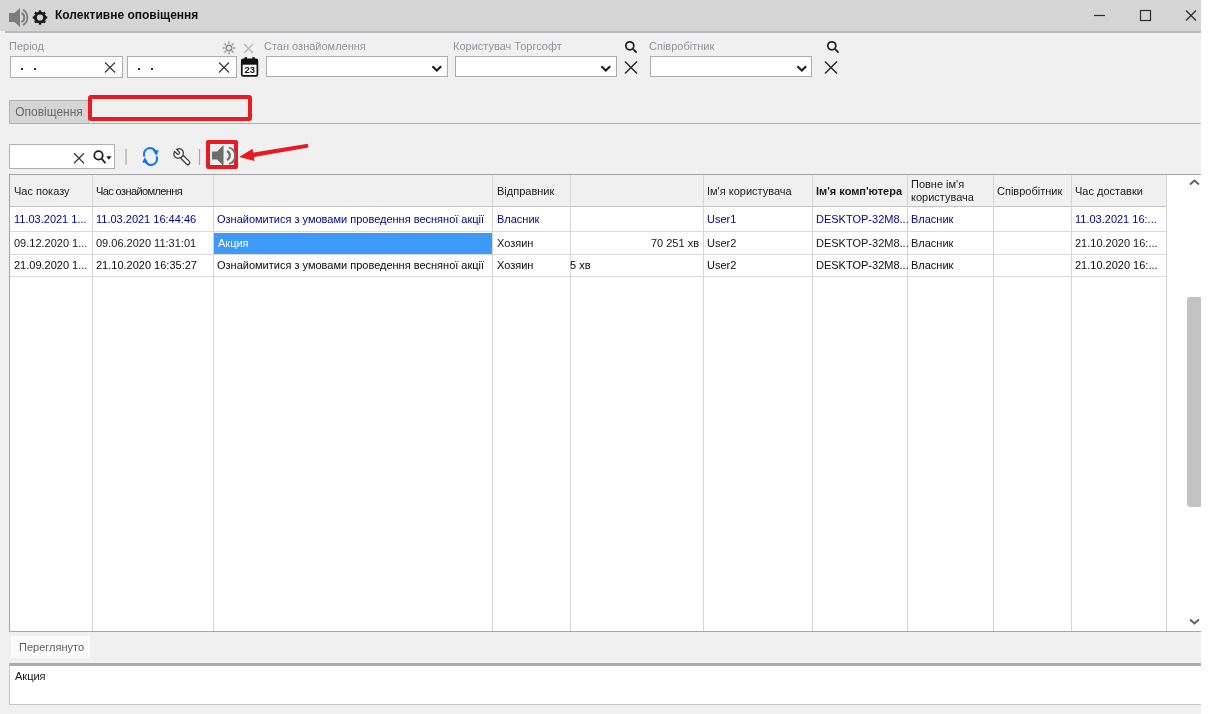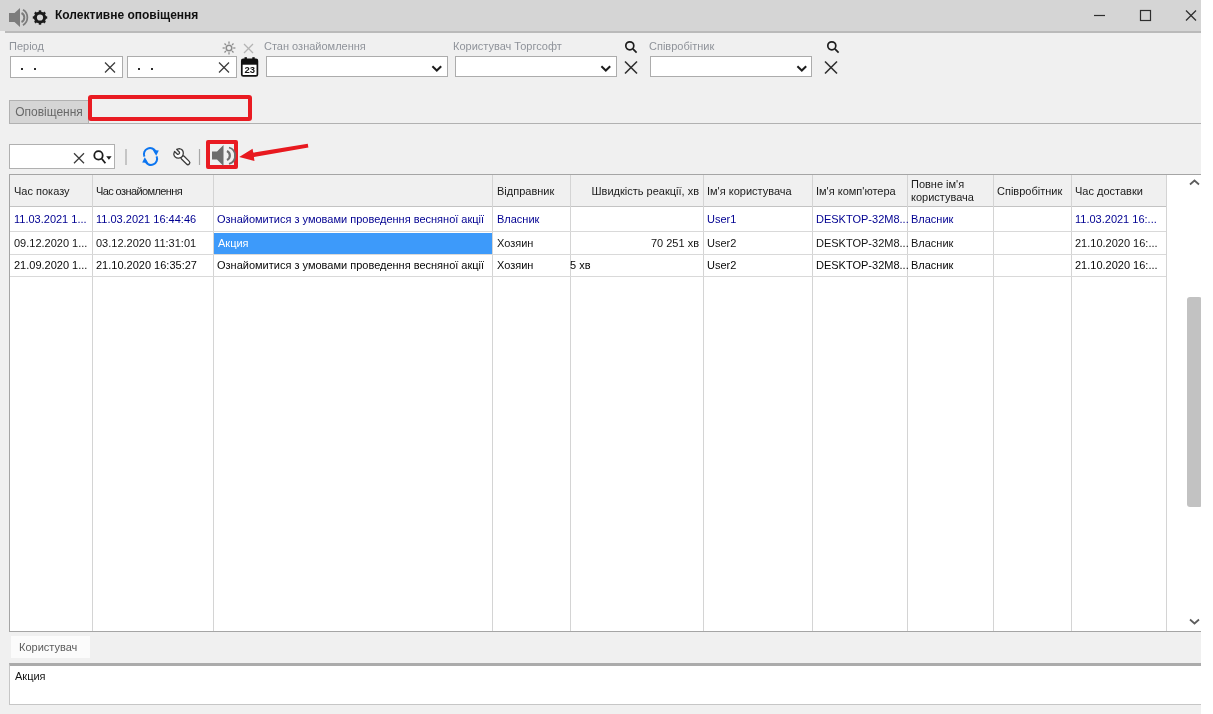--- a/index.html
+++ b/index.html
@@ -39,21 +39,21 @@
   <div class="abs" style="left:9px;top:123px;width:1196px;height:1px;background:#b1b1b1;"></div>
   <div class="abs" style="left:88px;top:95px;width:164px;height:26px;border:4px solid #e91b22;border-radius:3px;"></div>
 
 
   <div class="box" style="left:9px;top:144px;width:106px;height:25px;border-color:#b0b0b0;"></div>
 
   <div class="abs" style="left:206px;top:140px;width:32px;height:29px;border:4px solid #e91b22;border-radius:2px;"></div>
 
   <div class="abs" id="grid" style="left:9px;top:174px;width:1196px;height:458px;background:#fff;border:1px solid #a5a5a5;"></div>
 
-  <div class="abs" style="left:11px;top:636px;width:79px;height:22px;background:#fbfbfb;color:#5c5c5c;line-height:22px;padding-left:8px;">Користувач</div>
+  <div class="abs" style="left:11px;top:636px;width:79px;height:22px;background:#fbfbfb;color:#5c5c5c;line-height:22px;padding-left:8px;">Переглянуто</div>
 
   <div class="abs" style="left:9px;top:663px;width:1196px;height:42px;background:#fff;border:1px solid #c6c6c6;border-top:3px solid #ababab;padding:4px 5px;color:#141414;">Акция</div>
 
   <svg class="ovl" width="1213" height="714" viewBox="0 0 1213 714">
 
     <g fill="#7c7c7c" stroke="none">
       <path d="M9,13 h5.5 l5.5,-5 v19 l-5.5,-5 h-5.5 z"></path>
     </g>
     <g fill="none" stroke="#7c7c7c">
       <path d="M21.5,13 A5,5 0 0 1 21.5,22" stroke-width="2"></path>
@@ -193,42 +193,41 @@
     <div class="abs vl" style="left:1061px;top:0;width:1px;height:456px;background:#d4d4d4;"></div>
     <div class="abs vl" style="left:1156px;top:0;width:1px;height:456px;background:#d4d4d4;"></div>
 
     <div class="abs" style="left:0;top:56px;width:1156px;height:1px;background:#d9d9d9;"></div>
     <div class="abs" style="left:0;top:79px;width:1156px;height:1px;background:#d9d9d9;"></div>
     <div class="abs" style="left:0;top:101px;width:1156px;height:1px;background:#d9d9d9;"></div>
 
     <div class="txt" style="left:4px;top:0;line-height:32px;">Час показу</div>
     <div class="txt" style="left:86px;top:0;line-height:32px;letter-spacing:-0.6px;">Час ознайомлення</div>
     <div class="txt" style="left:487px;top:0;line-height:32px;">Відправник</div>
-    <div class="txt" style="left:560px;top:0;width:129px;line-height:32px;text-align:right;">Швидкість реакції, хв</div>
     <div class="txt" style="left:697px;top:0;line-height:32px;">Ім'я користувача</div>
-    <div class="txt" style="left:806px;top:0;line-height:32px;">Ім'я комп'ютера</div>
+    <div class="txt" style="left:806px;top:0;line-height:32px;font-weight:bold;">Ім'я комп'ютера</div>
     <div class="txt" style="left:901px;top:3px;line-height:13px;">Повне ім'я<br>користувача</div>
     <div class="txt" style="left:987px;top:0;line-height:32px;">Співробітник</div>
     <div class="txt" style="left:1065px;top:0;line-height:32px;">Час доставки</div>
 
     <div class="abs" style="left:0;top:33px;width:1156px;height:23px;color:#000091;">
       <div class="txt" style="left:4px;top:0;line-height:23px;">11.03.2021 1...</div>
       <div class="txt" style="left:86px;top:0;line-height:23px;">11.03.2021 16:44:46</div>
       <div class="txt" style="left:207px;top:0;line-height:23px;">Ознайомитися з умовами проведення весняної акції</div>
       <div class="txt" style="left:487px;top:0;line-height:23px;">Власник</div>
       <div class="txt" style="left:697px;top:0;line-height:23px;">User1</div>
       <div class="txt" style="left:806px;top:0;line-height:23px;">DESKTOP-32M8...</div>
       <div class="txt" style="left:901px;top:0;line-height:23px;">Власник</div>
       <div class="txt" style="left:1065px;top:0;line-height:23px;">11.03.2021 16:...</div>
     </div>
 
     <div class="abs" style="left:0;top:57px;width:1156px;height:22px;color:#141414;padding-left:12px;">
       <div class="abs" style="left:204px;top:1px;width:278px;height:21px;background:#3d9afa;"></div>
       <div class="txt" style="left:4px;top:0;line-height:22px;">09.12.2020 1...</div>
-      <div class="txt" style="left:86px;top:0;line-height:22px;">03.12.2020 11:31:01</div>
+      <div class="txt" style="left:86px;top:0;line-height:22px;">09.06.2020 11:31:01</div>
       <div class="txt" style="left:208px;top:0;line-height:22px;color:#fff;">Акция</div>
       <div class="txt" style="left:487px;top:0;line-height:22px;">Хозяин</div>
       <div class="txt" style="left:560px;top:0;width:129px;line-height:22px;text-align:right;">70 251 хв</div>
       <div class="txt" style="left:697px;top:0;line-height:22px;">User2</div>
       <div class="txt" style="left:806px;top:0;line-height:22px;">DESKTOP-32M8...</div>
       <div class="txt" style="left:901px;top:0;line-height:22px;">Власник</div>
       <div class="txt" style="left:1065px;top:0;line-height:22px;">21.10.2020 16:...</div>
     </div>
 
     <div class="abs" style="left:0;top:79px;width:1156px;height:22px;color:#070707;">

